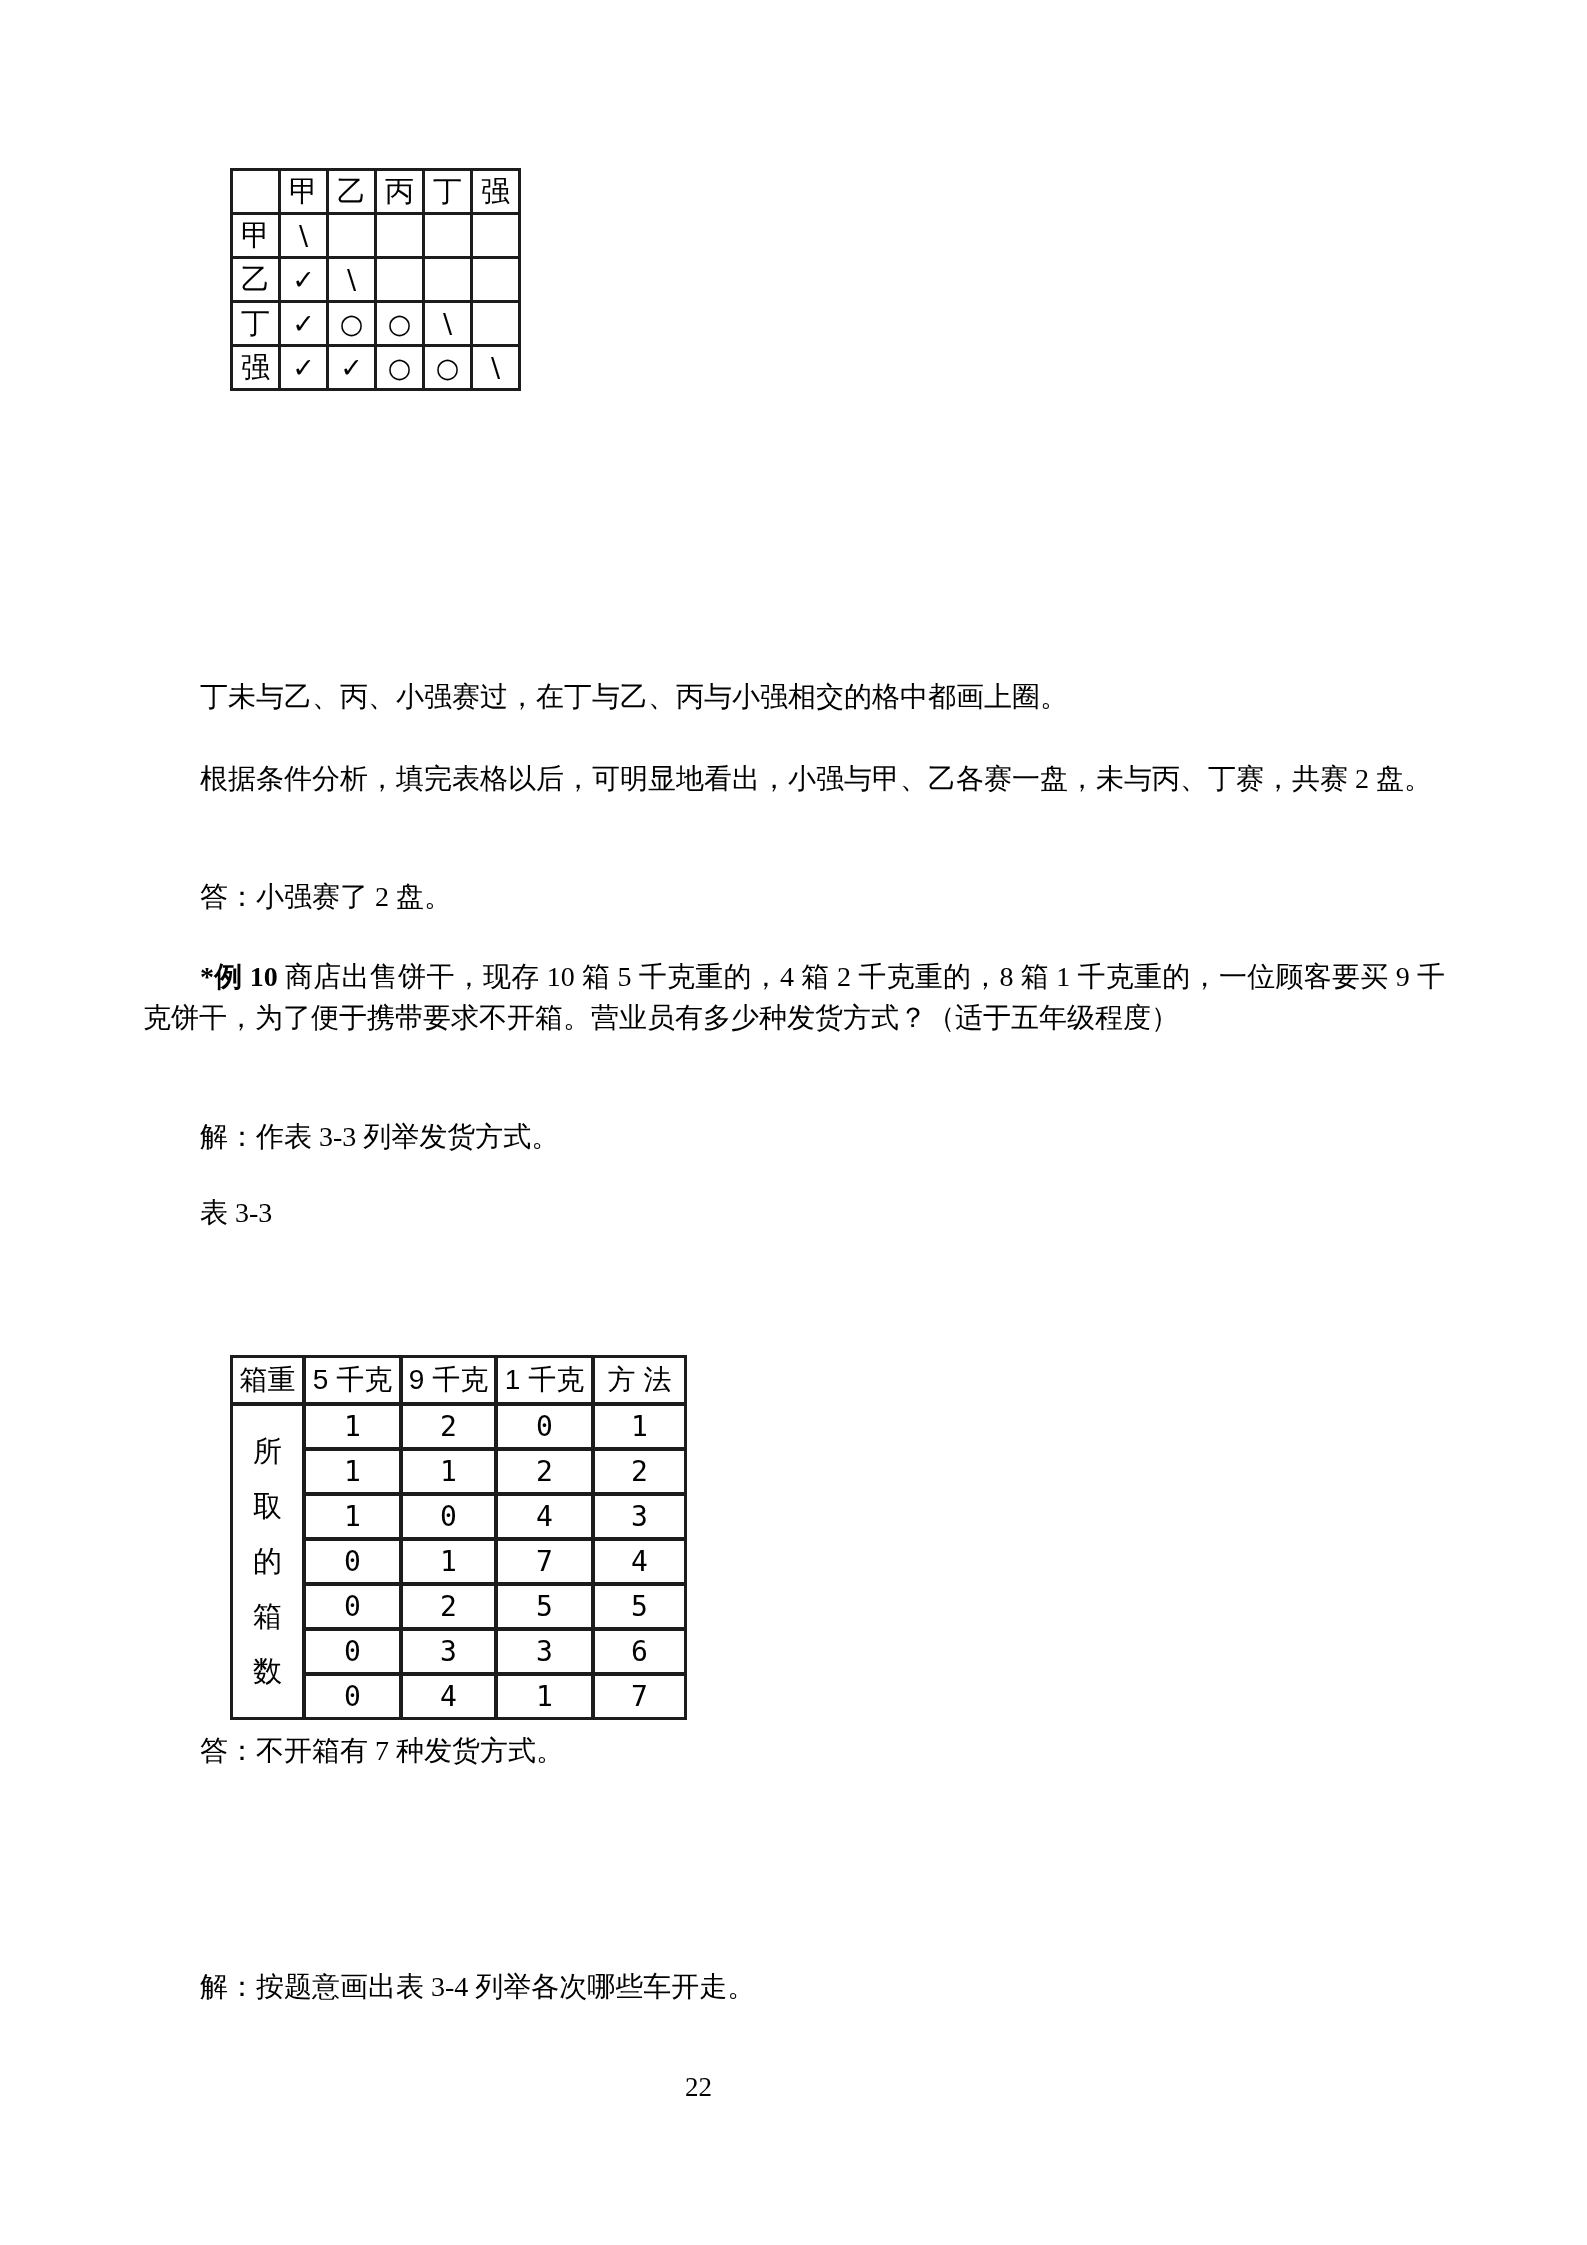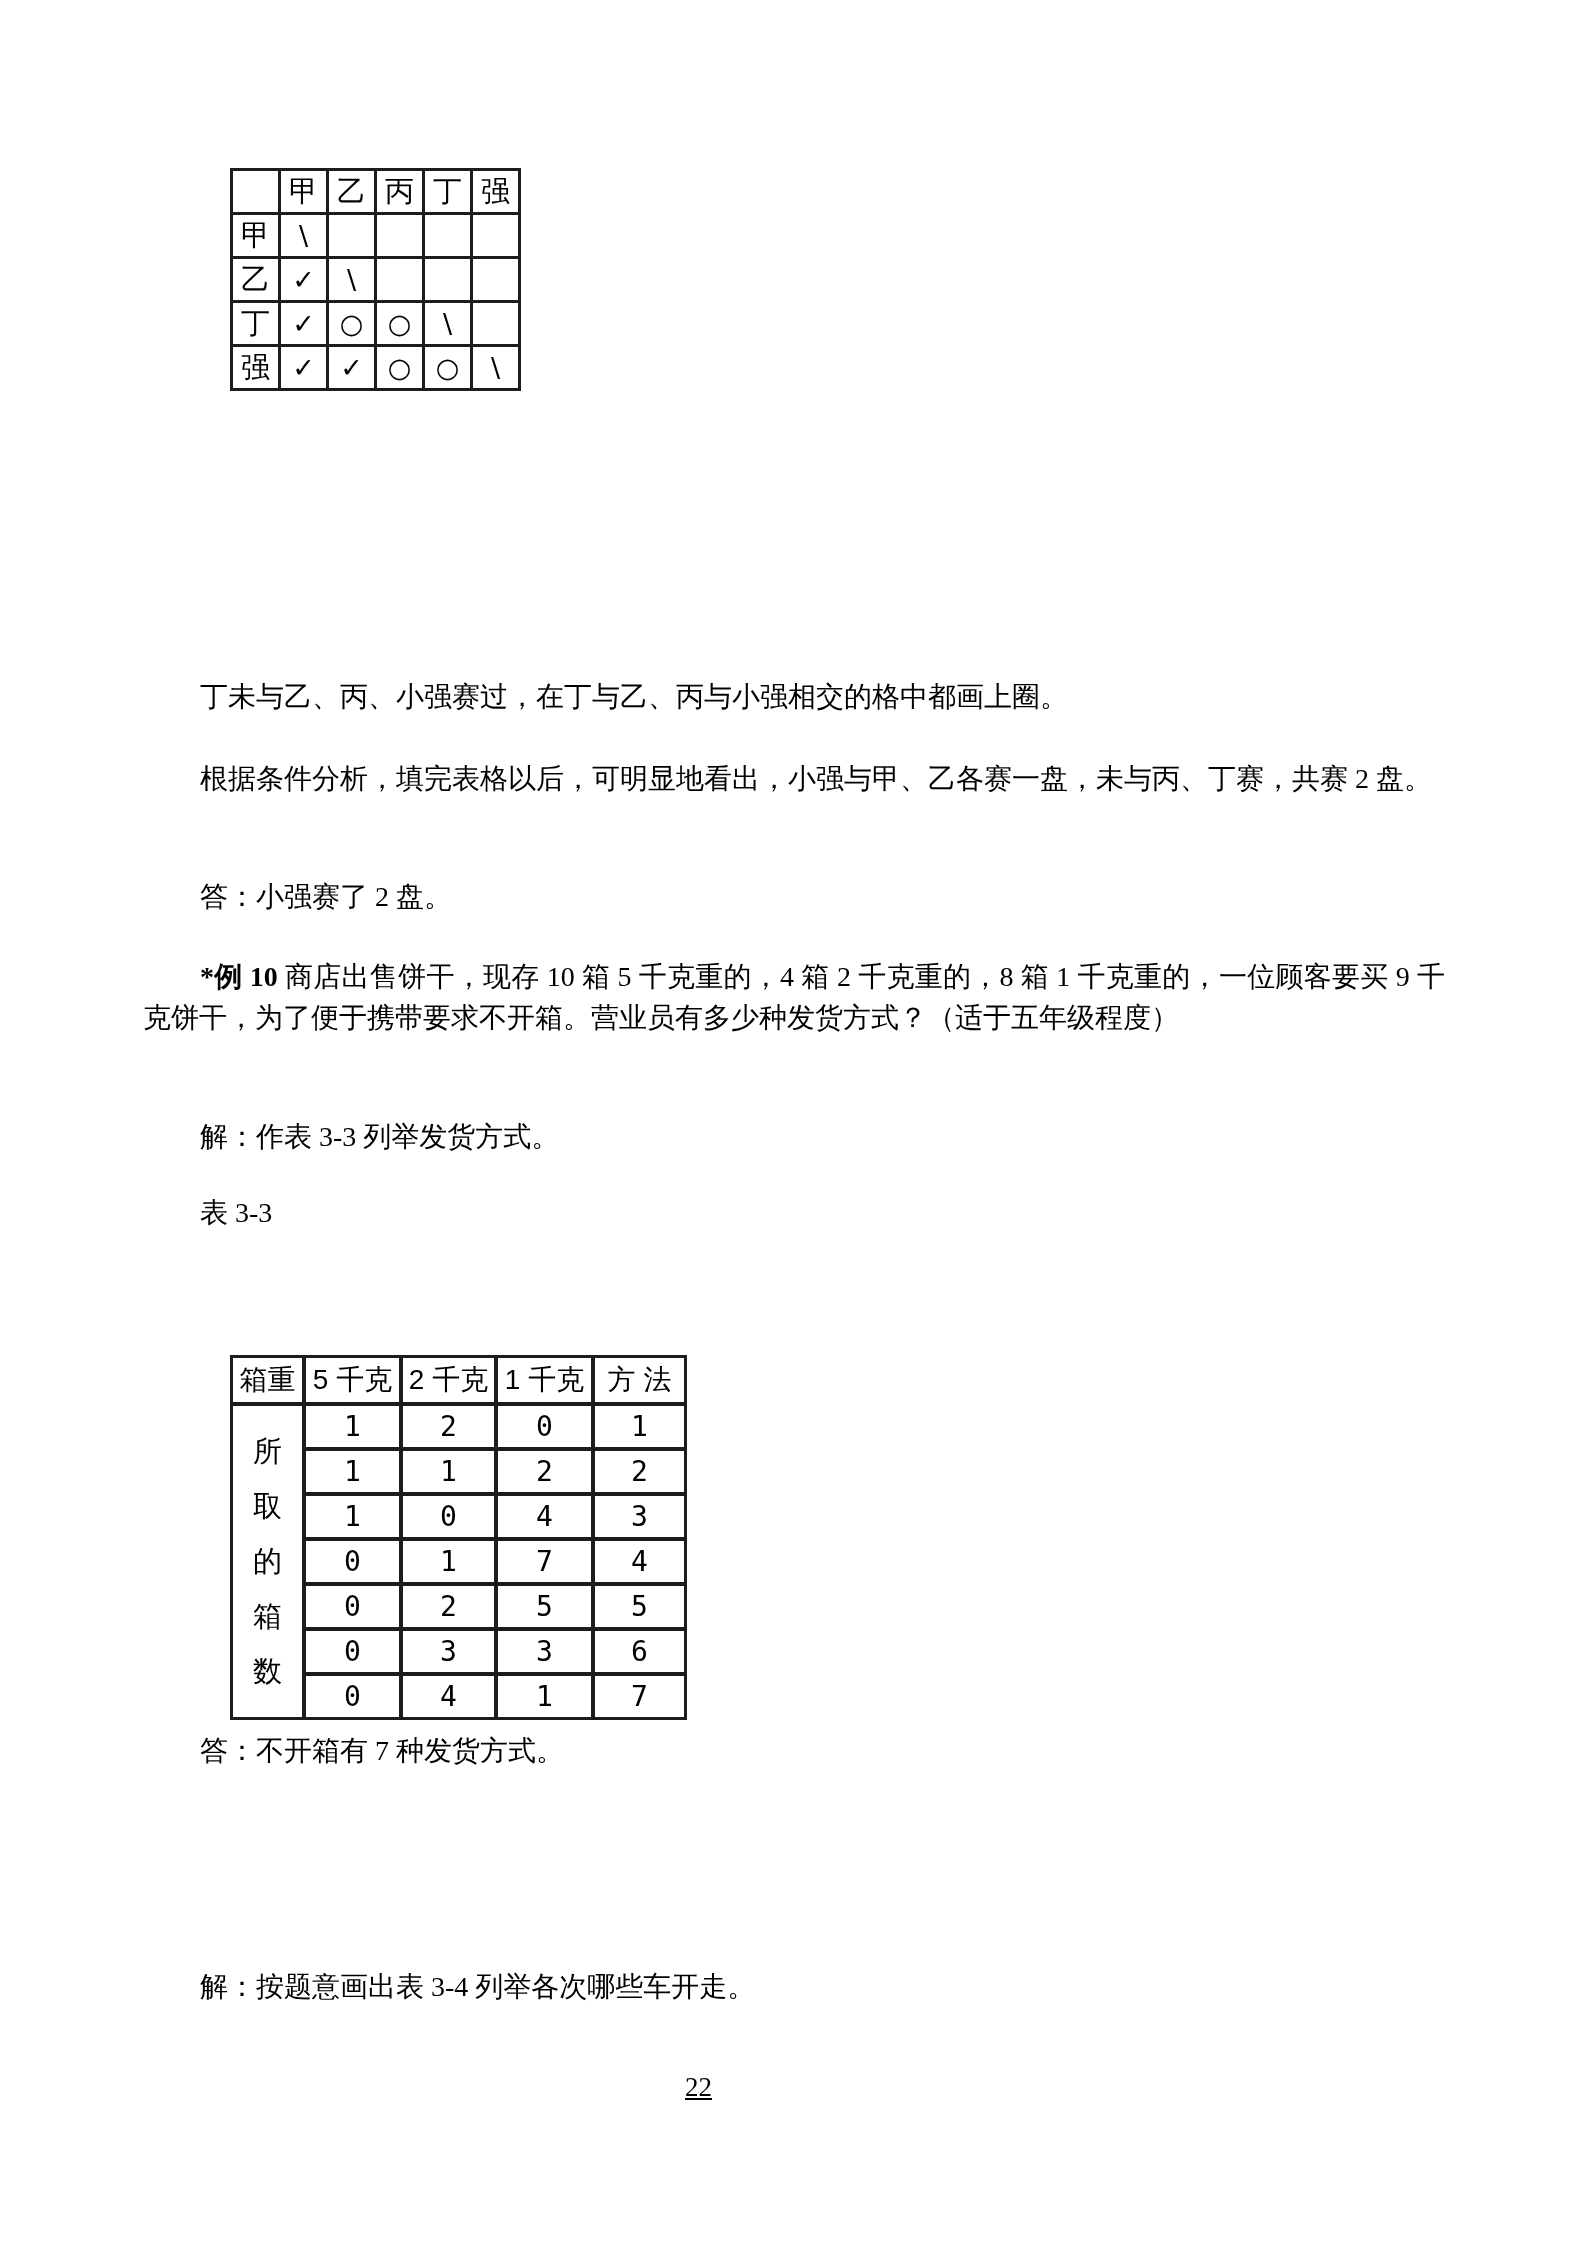--- a/index.html
+++ b/index.html
@@ -84,21 +84,20 @@
     text-align: right;
   }
   .page-number {
     position: absolute;
     left: 0;
     top: 2072px;
     width: 1397px;
     text-align: center;
     font-size: 27px;
     margin: 0;
-    text-decoration: underline;
   }
 </style>
 </head>
 <body>
 
 <div class="page">
 
   <table class="match-table">
     <colgroup>
       <col style="width:48px">
@@ -172,21 +171,21 @@
       <col style="width:73px">
         <col style="width:97px">
         <col style="width:95px">
       <col style="width:97px">
         <col style="width:93px">
     </colgroup>
     <thead>
       <tr>
           <th>箱重</th>
           <th>5 千克</th>
-          <th>2 千克</th>
+          <th>9 千克</th>
           <th>1 千克</th>
           <th>方 法</th>
         </tr>
     </thead>
     <tbody>
         <tr>
           <td class="stub" rowspan="7">所<br>取<br>的<br>箱<br>数</td>
           <td class="num">1</td>
           <td class="num">2</td>
           <td class="num">0</td>

